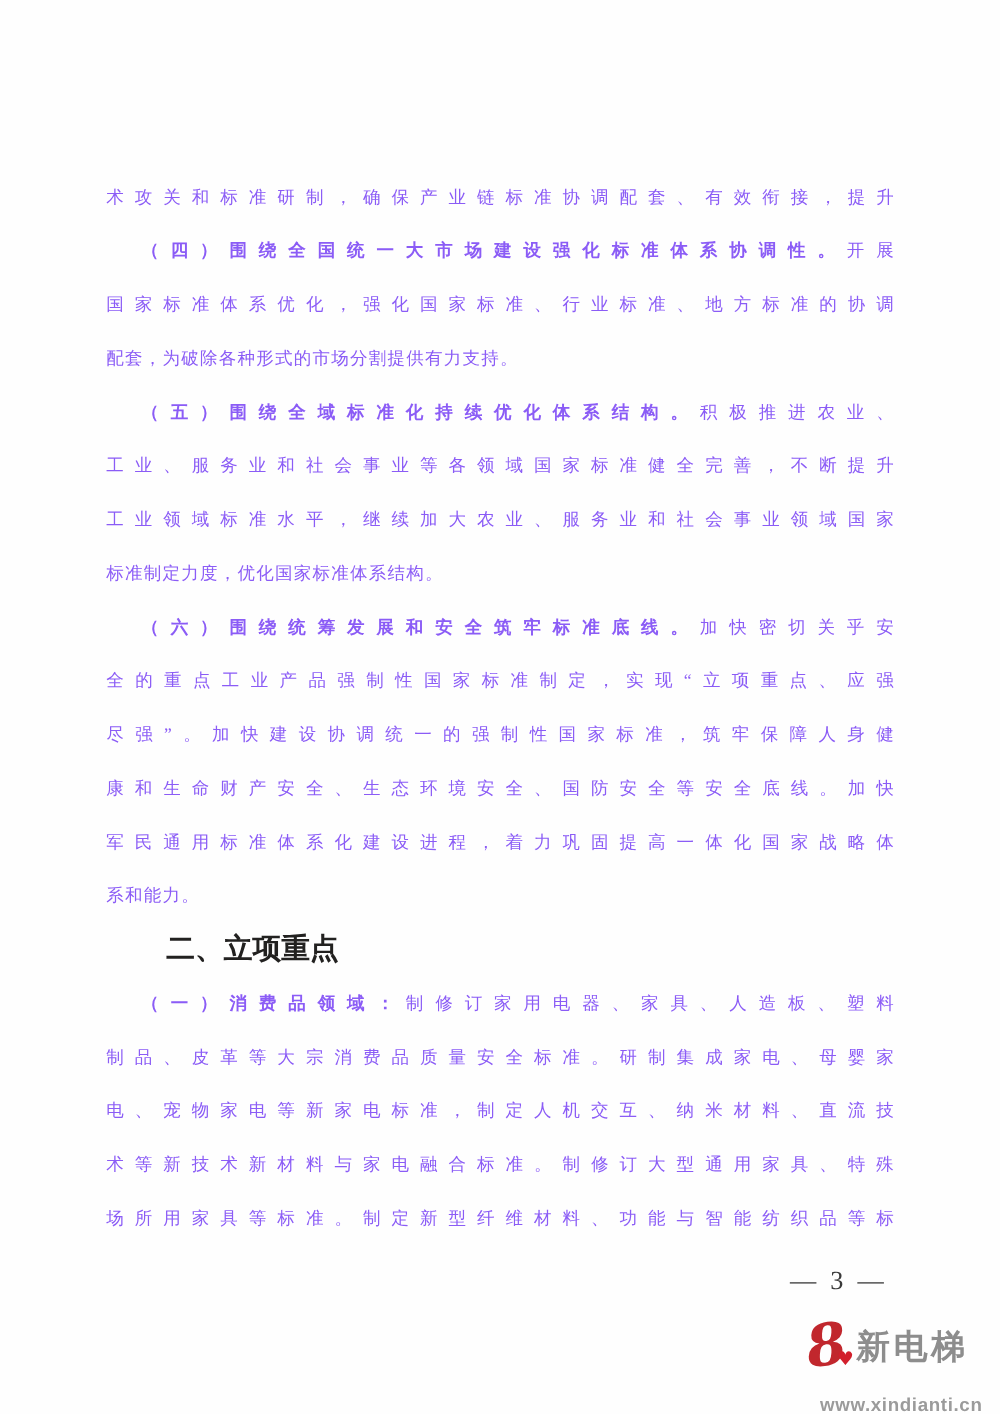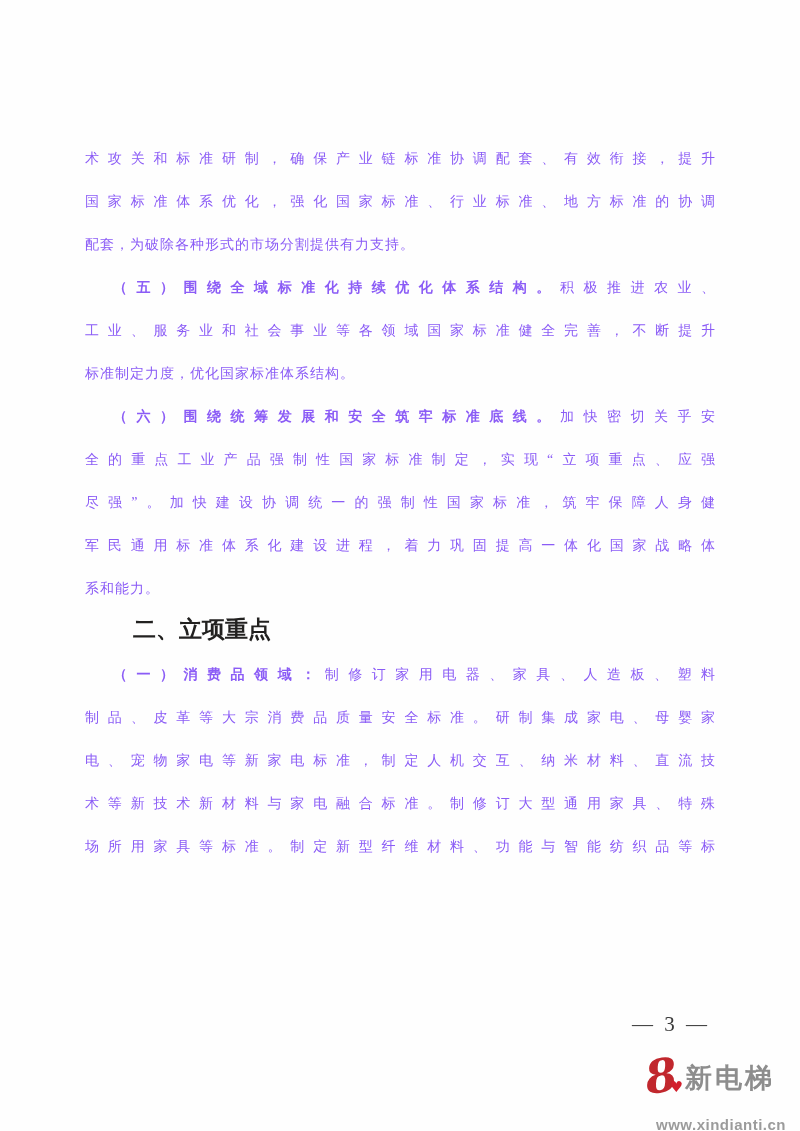--- a/index.html
+++ b/index.html
@@ -107,30 +107,33 @@
 </style>
 </head>
 <body>
 
 <div class="page">
 
   <main class="doc-body">
 
     <div class="line full"><span>术攻关和标准研制，确保产业链标准协调配套、有效衔接，提升</span></div>
 
+    <div class="line full indent"><span class="lead">（四）围绕全国统一大市场建设强化标准体系协调性。</span><span>开展</span></div>
     <div class="line full"><span>国家标准体系优化，强化国家标准、行业标准、地方标准的协调</span></div>
     <div class="line end"><span>配套，为破除各种形式的市场分割提供有力支持。</span></div>
 
     <div class="line full indent"><span class="lead">（五）围绕全域标准化持续优化体系结构。</span><span>积极推进农业、</span></div>
     <div class="line full"><span>工业、服务业和社会事业等各领域国家标准健全完善，不断提升</span></div>
+    <div class="line full"><span>工业领域标准水平，继续加大农业、服务业和社会事业领域国家</span></div>
     <div class="line end"><span>标准制定力度，优化国家标准体系结构。</span></div>
 
     <div class="line full indent"><span class="lead">（六）围绕统筹发展和安全筑牢标准底线。</span><span>加快密切关乎安</span></div>
     <div class="line full"><span>全的重点工业产品强制性国家标准制定，实现“立项重点、应强</span></div>
     <div class="line full"><span>尽强”。加快建设协调统一的强制性国家标准，筑牢保障人身健</span></div>
+    <div class="line full"><span>康和生命财产安全、生态环境安全、国防安全等安全底线。加快</span></div>
     <div class="line full"><span>军民通用标准体系化建设进程，着力巩固提高一体化国家战略体</span></div>
     <div class="line end"><span>系和能力。</span></div>
 
     <div class="heading">二、立项重点</div>
 
     <div class="line full indent"><span class="lead">（一）消费品领域：</span><span>制修订家用电器、家具、人造板、塑料</span></div>
     <div class="line full"><span>制品、皮革等大宗消费品质量安全标准。研制集成家电、母婴家</span></div>
     <div class="line full"><span>电、宠物家电等新家电标准，制定人机交互、纳米材料、直流技</span></div>
     <div class="line full"><span>术等新技术新材料与家电融合标准。制修订大型通用家具、特殊</span></div>
     <div class="line full"><span>场所用家具等标准。制定新型纤维材料、功能与智能纺织品等标</span></div>

